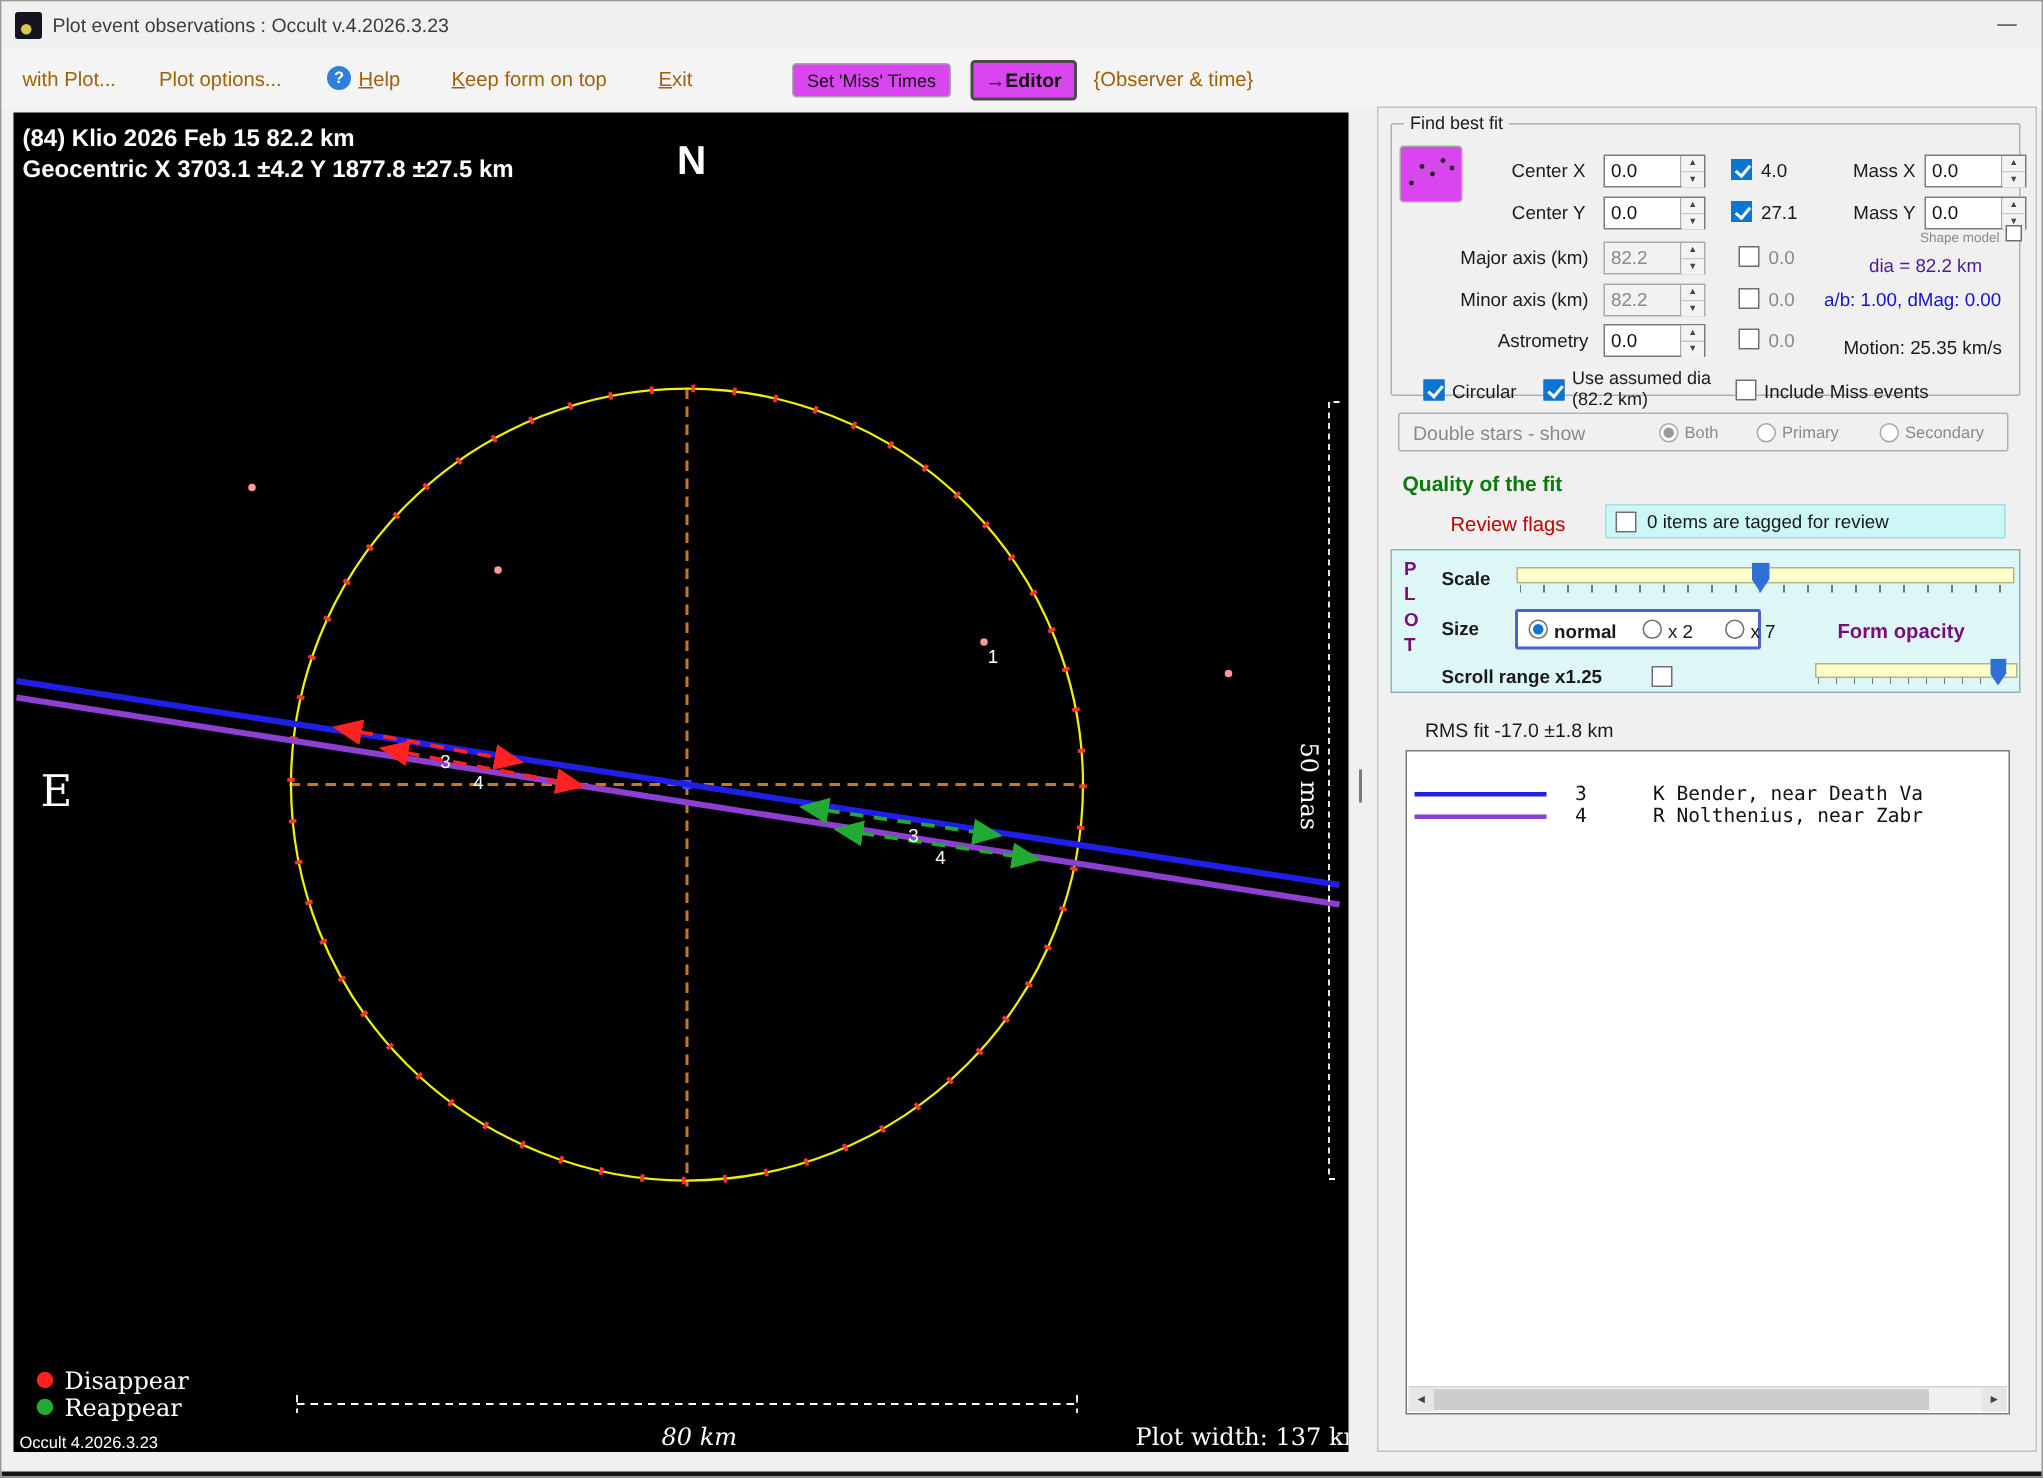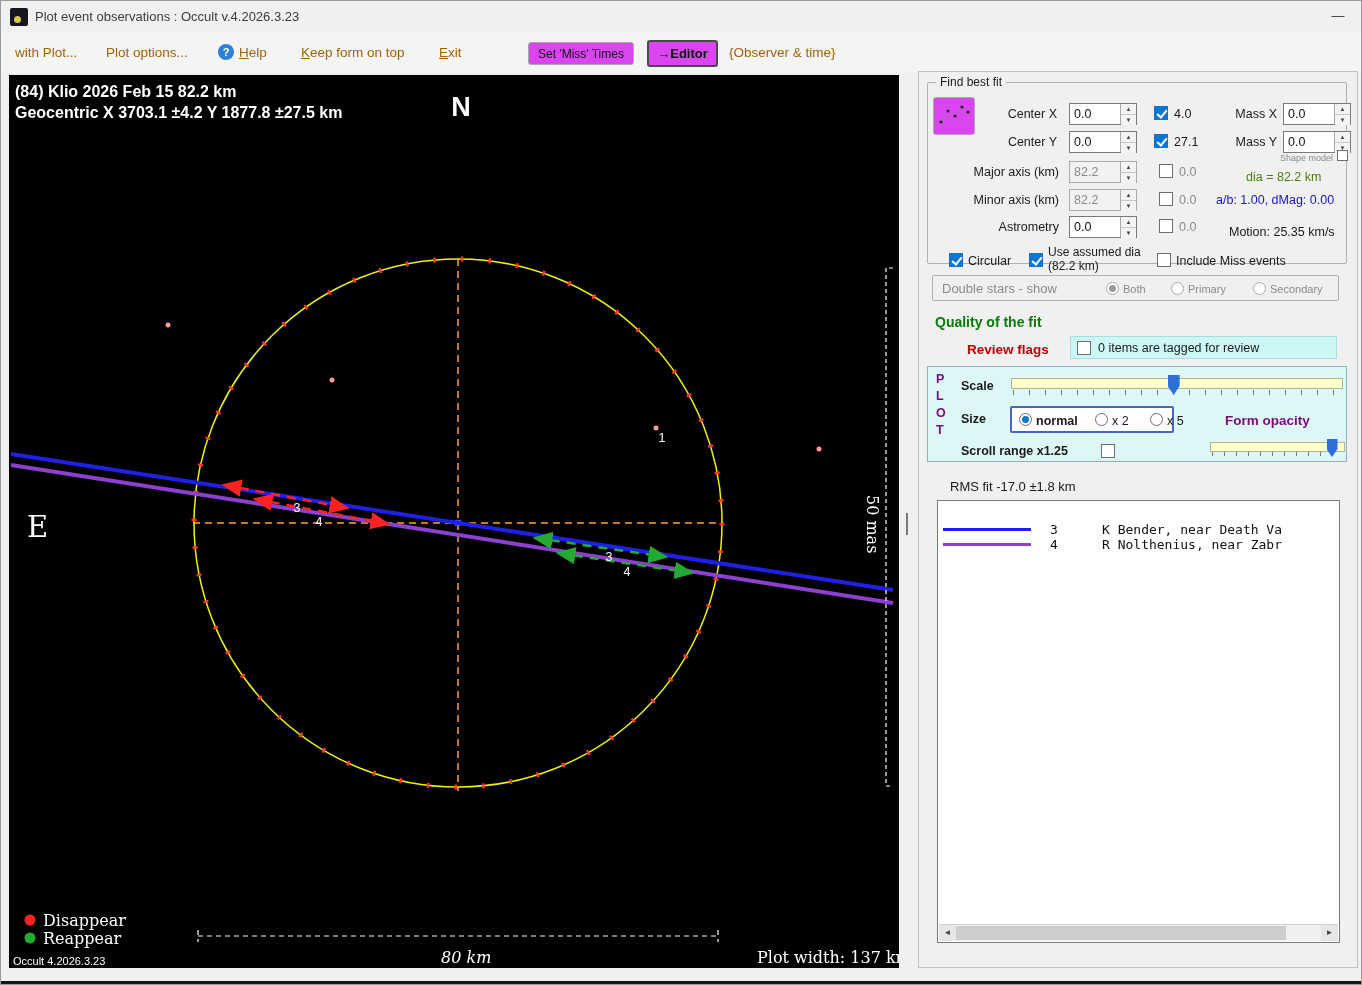--- a/index.html
+++ b/index.html
@@ -41,24 +41,24 @@
   .pt-serif{font-family:"DejaVu Serif",serif;fill:#fff;font-size:16px}
   .pt-small{font-size:11px;fill:#fff}
 
   
   .right-panel{left:917px;top:70px;width:440px;height:897px;background:#f0f0f0;border:1px solid #c2c2c2}
   .groupbox{position:absolute;border:1px solid #b0b0b0;border-radius:2px}
   .gb-legend{position:absolute;top:-8px;left:8px;background:#f0f0f0;padding:0 4px;font-size:12px;color:#1a1a1a}
   .lbl{position:absolute;font-size:12.5px;color:#1a1a1a;white-space:nowrap}
   .lbl-r{text-align:right}
   .gray{color:#8a8a8a}
-  .teal{color:#4d7c0f}
+  .teal{color:#4c1d95}
   .blue{color:#1414cc}
   .green-b{color:#0a7a0a;font-weight:bold;font-size:14px}
-  .red-b{color:#c00000;font-weight:bold;font-size:13.5px}
+  .red-b{color:#c00000;font-weight:normal;font-size:13.5px}
   .purple-b{color:#7a0b7a;font-weight:bold}
 
   .spin{position:absolute;height:22px;background:#fff;border:1px solid #7a7a7a;display:flex}
   .spin.disabled{background:#f2f2f2;border-color:#ababab}
   .spin.disabled .spin-val{color:#8a8a8a}
   .spin-val{flex:1;font-size:12.5px;padding:3px 4px;overflow:hidden}
   .spin-btns{width:16px;display:flex;flex-direction:column;border-left:1px solid #ababab}
   .spin-up,.spin-down{flex:1;background:#f3f3f3;text-align:center;color:#444;font-size:6px;line-height:10px}
   .spin-up{border-bottom:1px solid #c8c8c8}
   .spin-up::after{content:"▲"}
@@ -321,21 +321,21 @@
       <div class="slider-thumb" style="left:calc(49% - 6px)"></div>
     </div>
 
     <span class="lbl" style="left:33px;top:45px;font-weight:bold">Size</span>
     <div class="size-group" style="left:82px;top:39px;width:164px;height:27px">
       <span class="radio sel" style="left:7px;top:5px"></span>
       <span class="lbl" style="left:24px;top:6px;font-weight:bold">normal</span>
       <span class="radio" style="left:83px;top:5px"></span>
       <span class="lbl" style="left:100px;top:6px">x 2</span>
       <span class="radio" style="left:138px;top:5px"></span>
-      <span class="lbl" style="left:155px;top:6px">x 5</span>
+      <span class="lbl" style="left:155px;top:6px">x 7</span>
     </div>
     <span class="lbl purple-b" style="left:297px;top:46px;font-size:13.5px">Form opacity</span>
 
     <span class="lbl" style="left:33px;top:77px;font-weight:bold">Scroll range x1.25</span>
     <span class="cb" style="left:173px;top:77px"></span>
     <div class="slider" style="left:282px;top:72px;width:135px;height:20px">
       <div class="slider-track" style="height:10px"></div>
       <div class="slider-ticks" style="top:13px;height:4px;background:repeating-linear-gradient(to right,#777 0 1px,transparent 1px 12px)"></div>
       <div class="slider-thumb" style="left:calc(90% - 5px);width:11px;height:18px"></div>
     </div>

